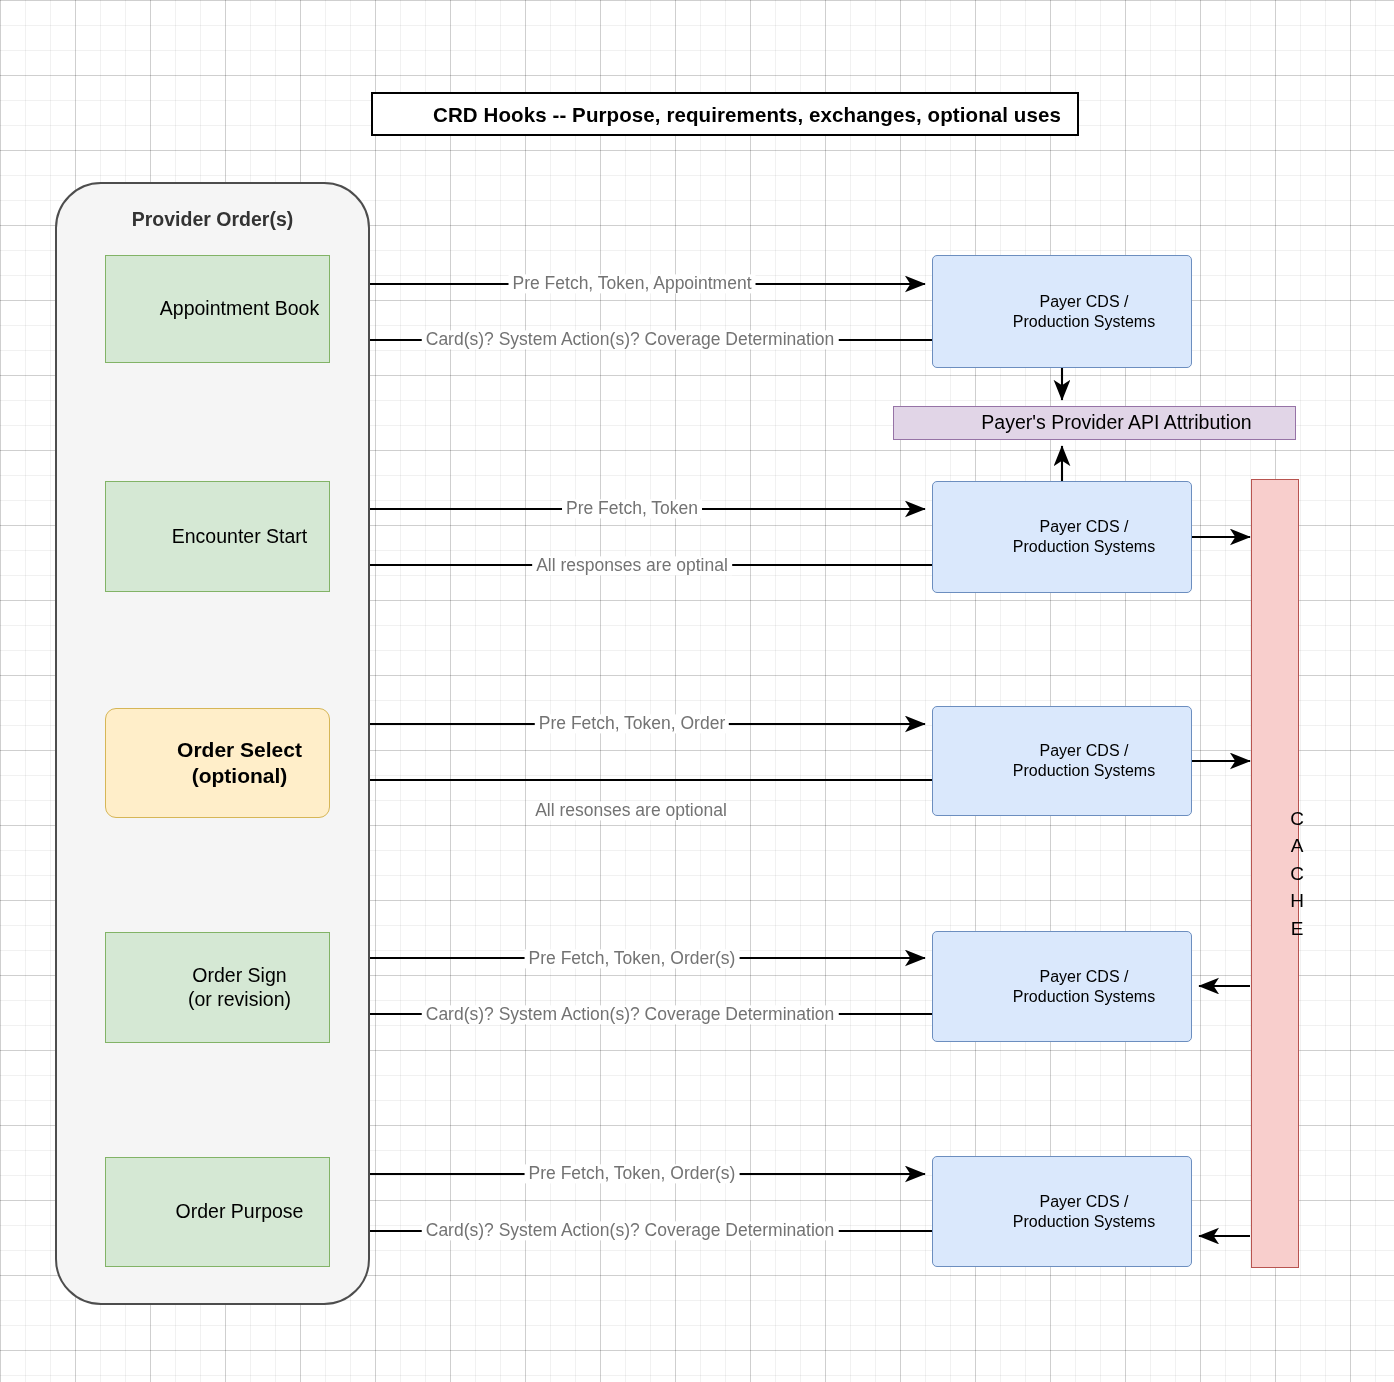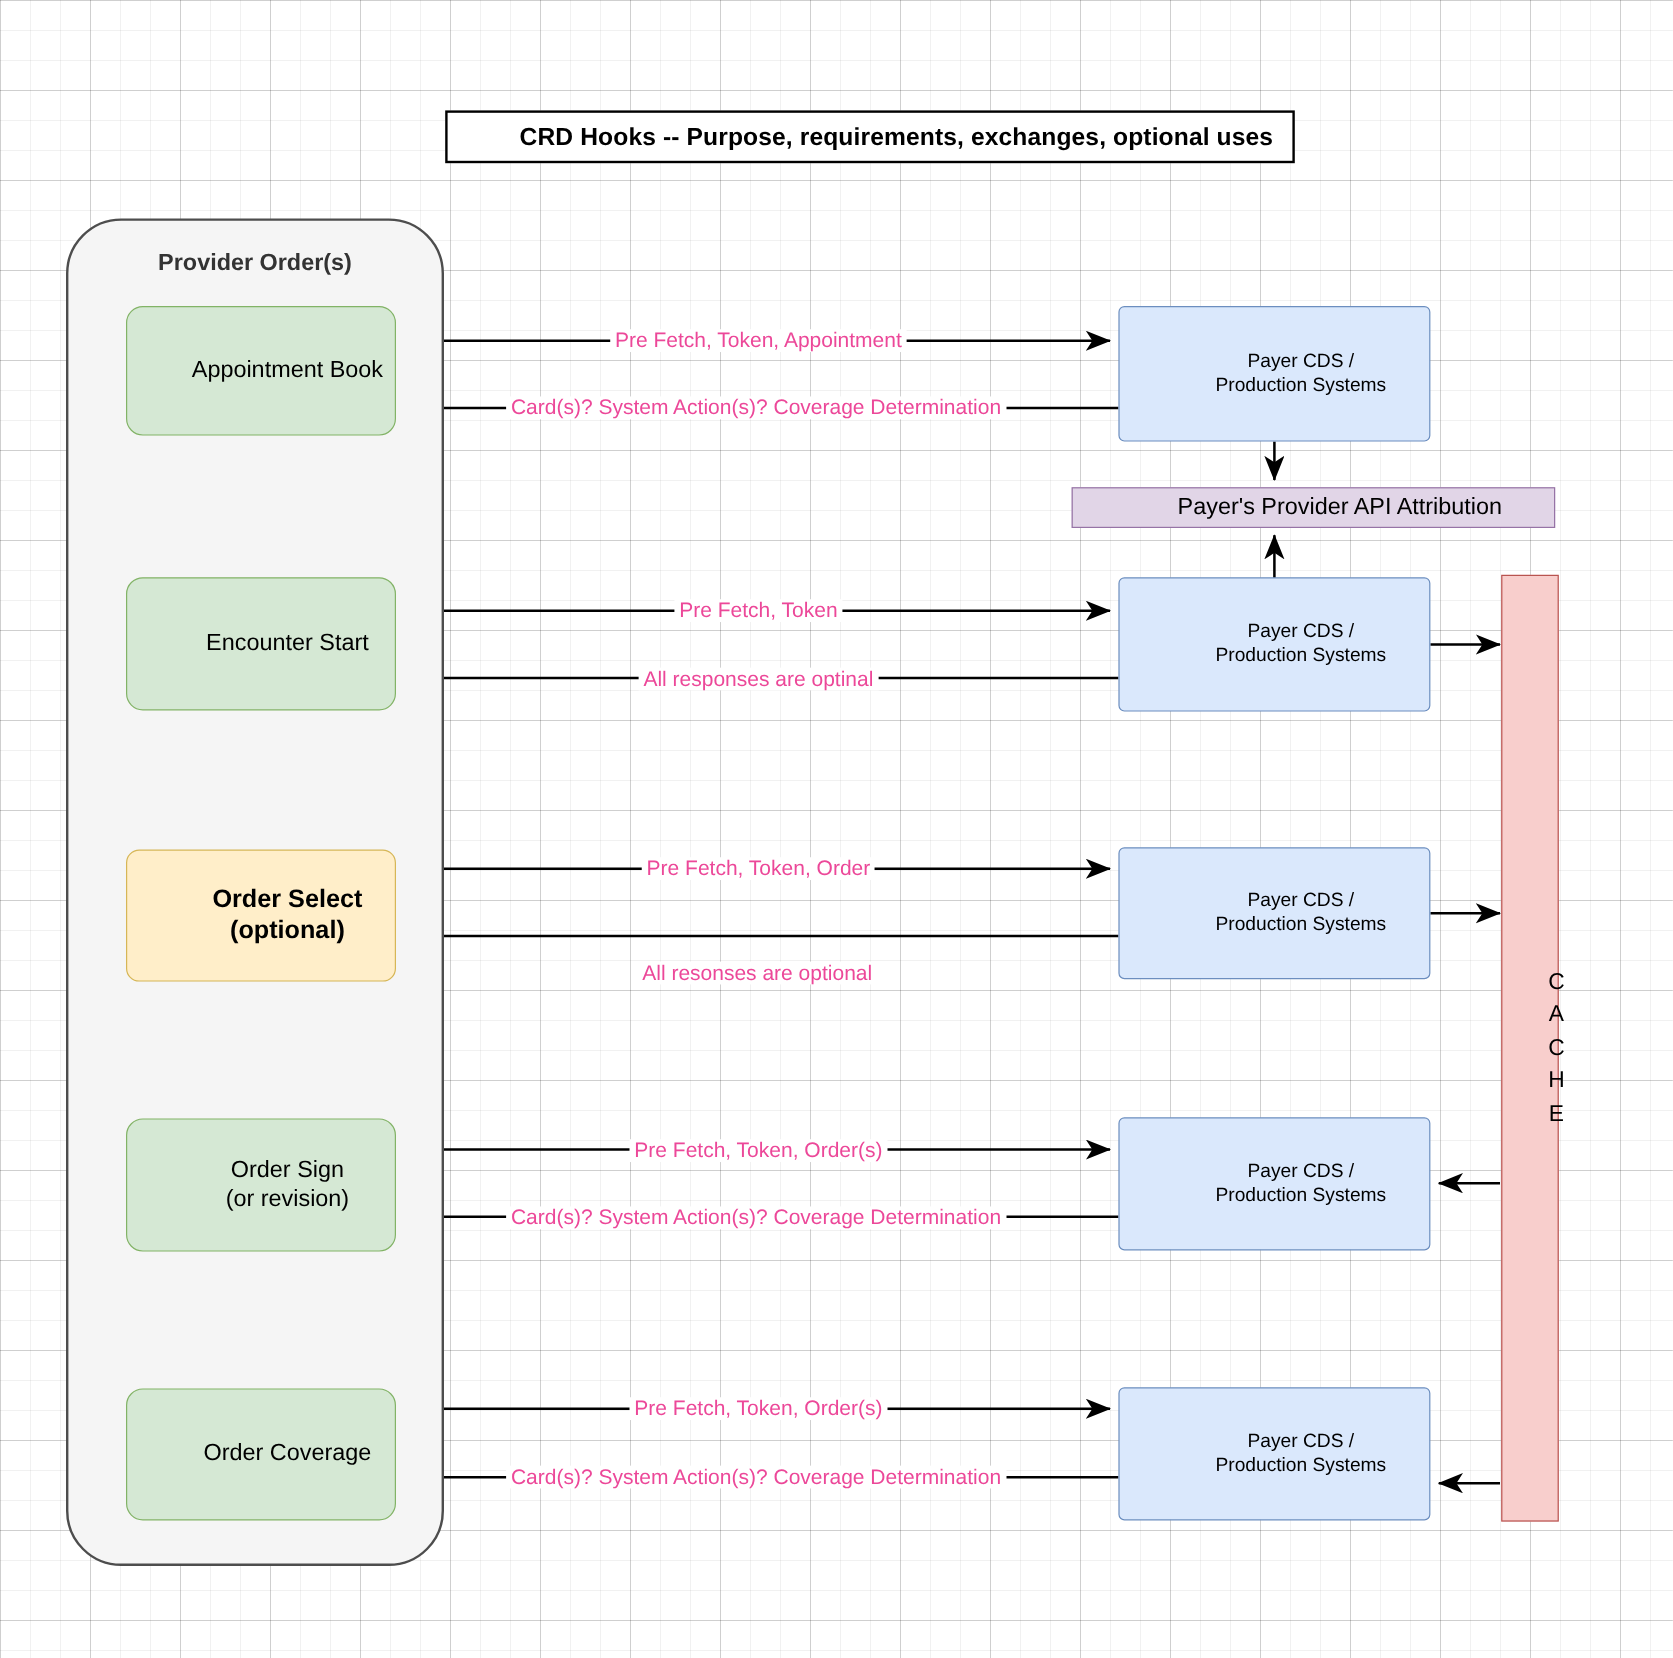--- a/index.html
+++ b/index.html
@@ -32,37 +32,37 @@
   }
   .container-box{
     border:2.2px solid #4d4d4d;background:#f5f5f5;border-radius:46px;
     display:block;
   }
   .container-label{
     position:absolute;left:0;right:0;top:24px;text-align:center;
     font-weight:bold;font-size:19.5px;color:#333;
   }
   .green-box{
-    background:#d5e8d4;border:1.6px solid #82b366;border-radius:14px;font-size:19.5px;
+    background:#d5e8d4;border:1.6px solid #82b366;border-radius:0;font-size:19.5px;
   }
   .yellow-box{
     background:#ffeec9;border:1.6px solid #d6b656;border-radius:11px;font-size:21px;font-weight:bold;
   }
   .blue-box{
     background:#dae8fc;border:1.6px solid #6c8ebf;border-radius:5px;font-size:16px;
   }
   .purple-box{
     background:#e1d5e7;border:1.6px solid #9673a6;font-size:19.5px;
   }
   .cache-box{
     background:#f8cecc;border:1.6px solid #b85450;
     flex-direction:column;justify-content:center;font-size:19px;line-height:1.45;
   }
   .edge-label{
-    position:absolute;background:#ffffff;padding:0 4px;font-size:17.5px;color:#ec4899;
+    position:absolute;background:#ffffff;padding:0 4px;font-size:17.5px;color:#737373;
     white-space:nowrap;transform:translate(-50%,-50%);line-height:1.1;
   }
   .multiline{white-space:pre-line;}
 </style>
 </head>
 <body>
 
 <div id="canvas">
 
   <svg class="svglayer" viewBox="0 0 1394 1382" xmlns="http://www.w3.org/2000/svg">
@@ -118,21 +118,21 @@
   <div class="node green-box multiline" style="left:105px;top:255px;width:225px;height:108px;">Appointment Book</div>
 
   <div class="node green-box multiline" style="left:105px;top:481px;width:225px;height:111px;">Encounter Start</div>
 
   <div class="node yellow-box multiline" style="left:105px;top:708px;width:225px;height:110px;">Order Select
 (optional)</div>
 
   <div class="node green-box multiline" style="left:105px;top:932px;width:225px;height:111px;">Order Sign
 (or revision)</div>
 
-  <div class="node green-box multiline" style="left:105px;top:1157px;width:225px;height:110px;">Order Coverage</div>
+  <div class="node green-box multiline" style="left:105px;top:1157px;width:225px;height:110px;">Order Purpose</div>
 
   <div class="node blue-box multiline" style="left:932px;top:255px;width:260px;height:113px;">Payer CDS /
 Production Systems</div>
 
   <div class="node blue-box multiline" style="left:932px;top:481px;width:260px;height:112px;">Payer CDS /
 Production Systems</div>
 
   <div class="node blue-box multiline" style="left:932px;top:706px;width:260px;height:110px;">Payer CDS /
 Production Systems</div>
 

